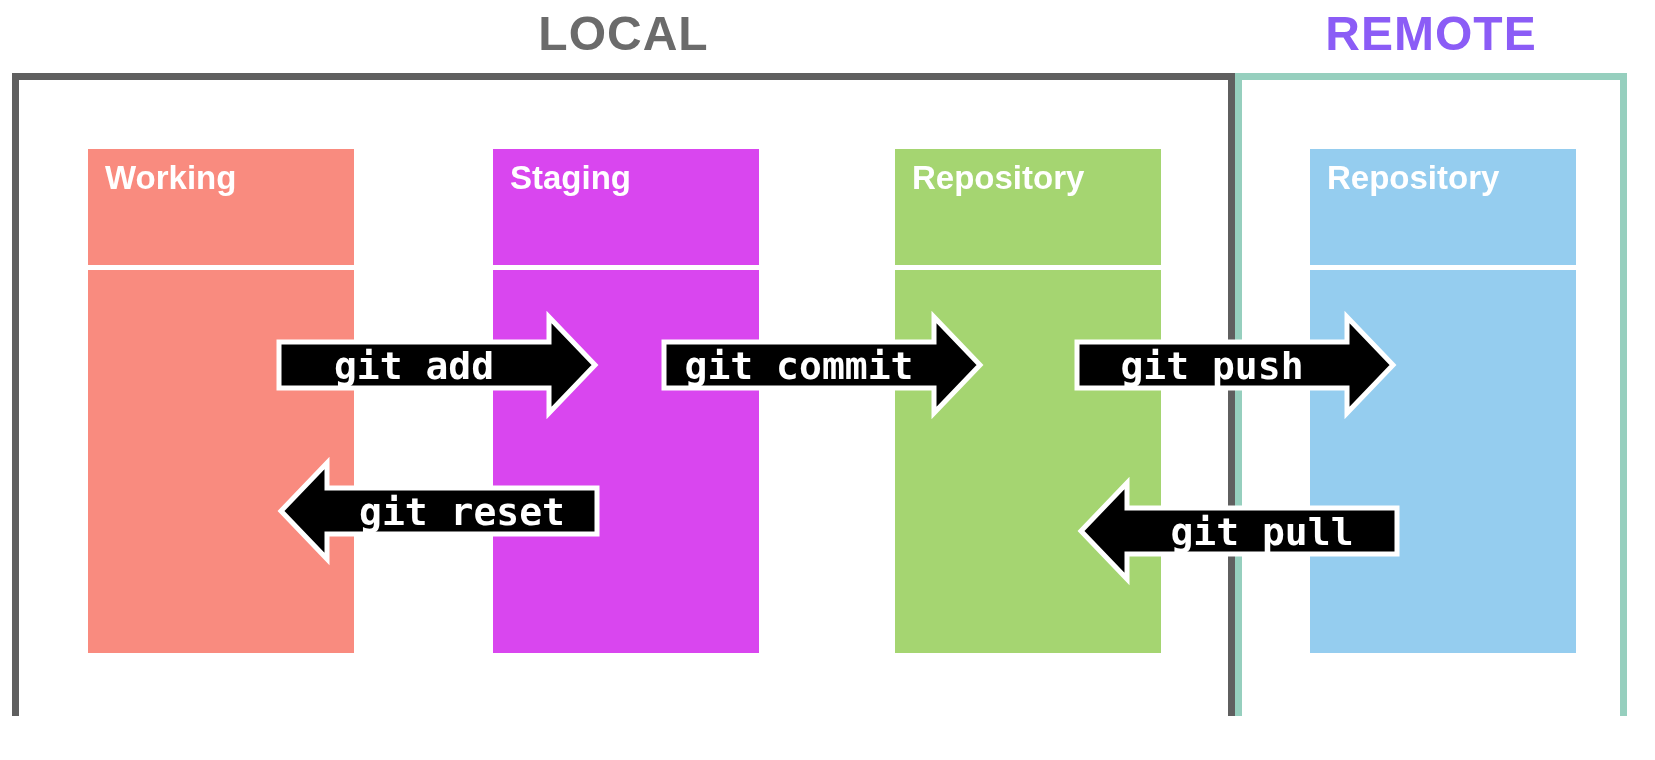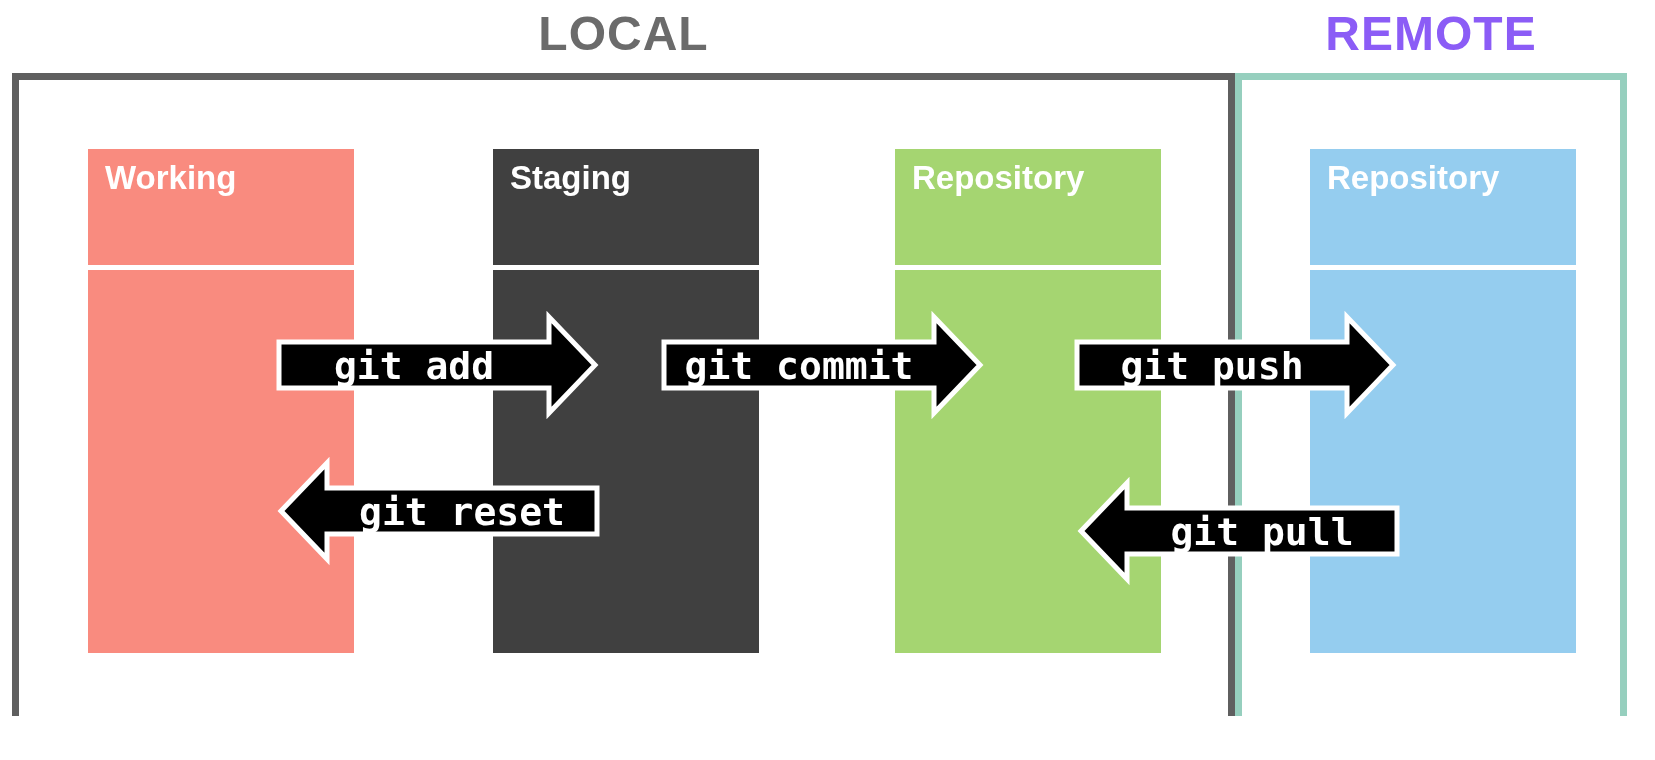--- a/index.html
+++ b/index.html
@@ -91,21 +91,21 @@
   <div class="region-box local-box" style="border-color: rgb(95, 95, 95);"></div>
   <div class="region-box remote-box" style="border-color: rgb(150, 207, 190);"></div>
 
   <div class="column col-1" style="background-color: rgb(249, 139, 127);">
     <div class="col-header">
       <div>Working</div>
     </div>
     <div class="col-separator"></div>
   </div>
 
-  <div class="column col-2" style="background-color: #404040;">
+  <div class="column col-2" style="background-color: #d946ef;">
     <div class="col-header">
       <div>Staging</div>
     </div>
     <div class="col-separator"></div>
   </div>
 
   <div class="column col-3" style="background-color: rgb(165, 213, 113);">
     <div class="col-header">
       <div>Repository</div>
       <div></div>

